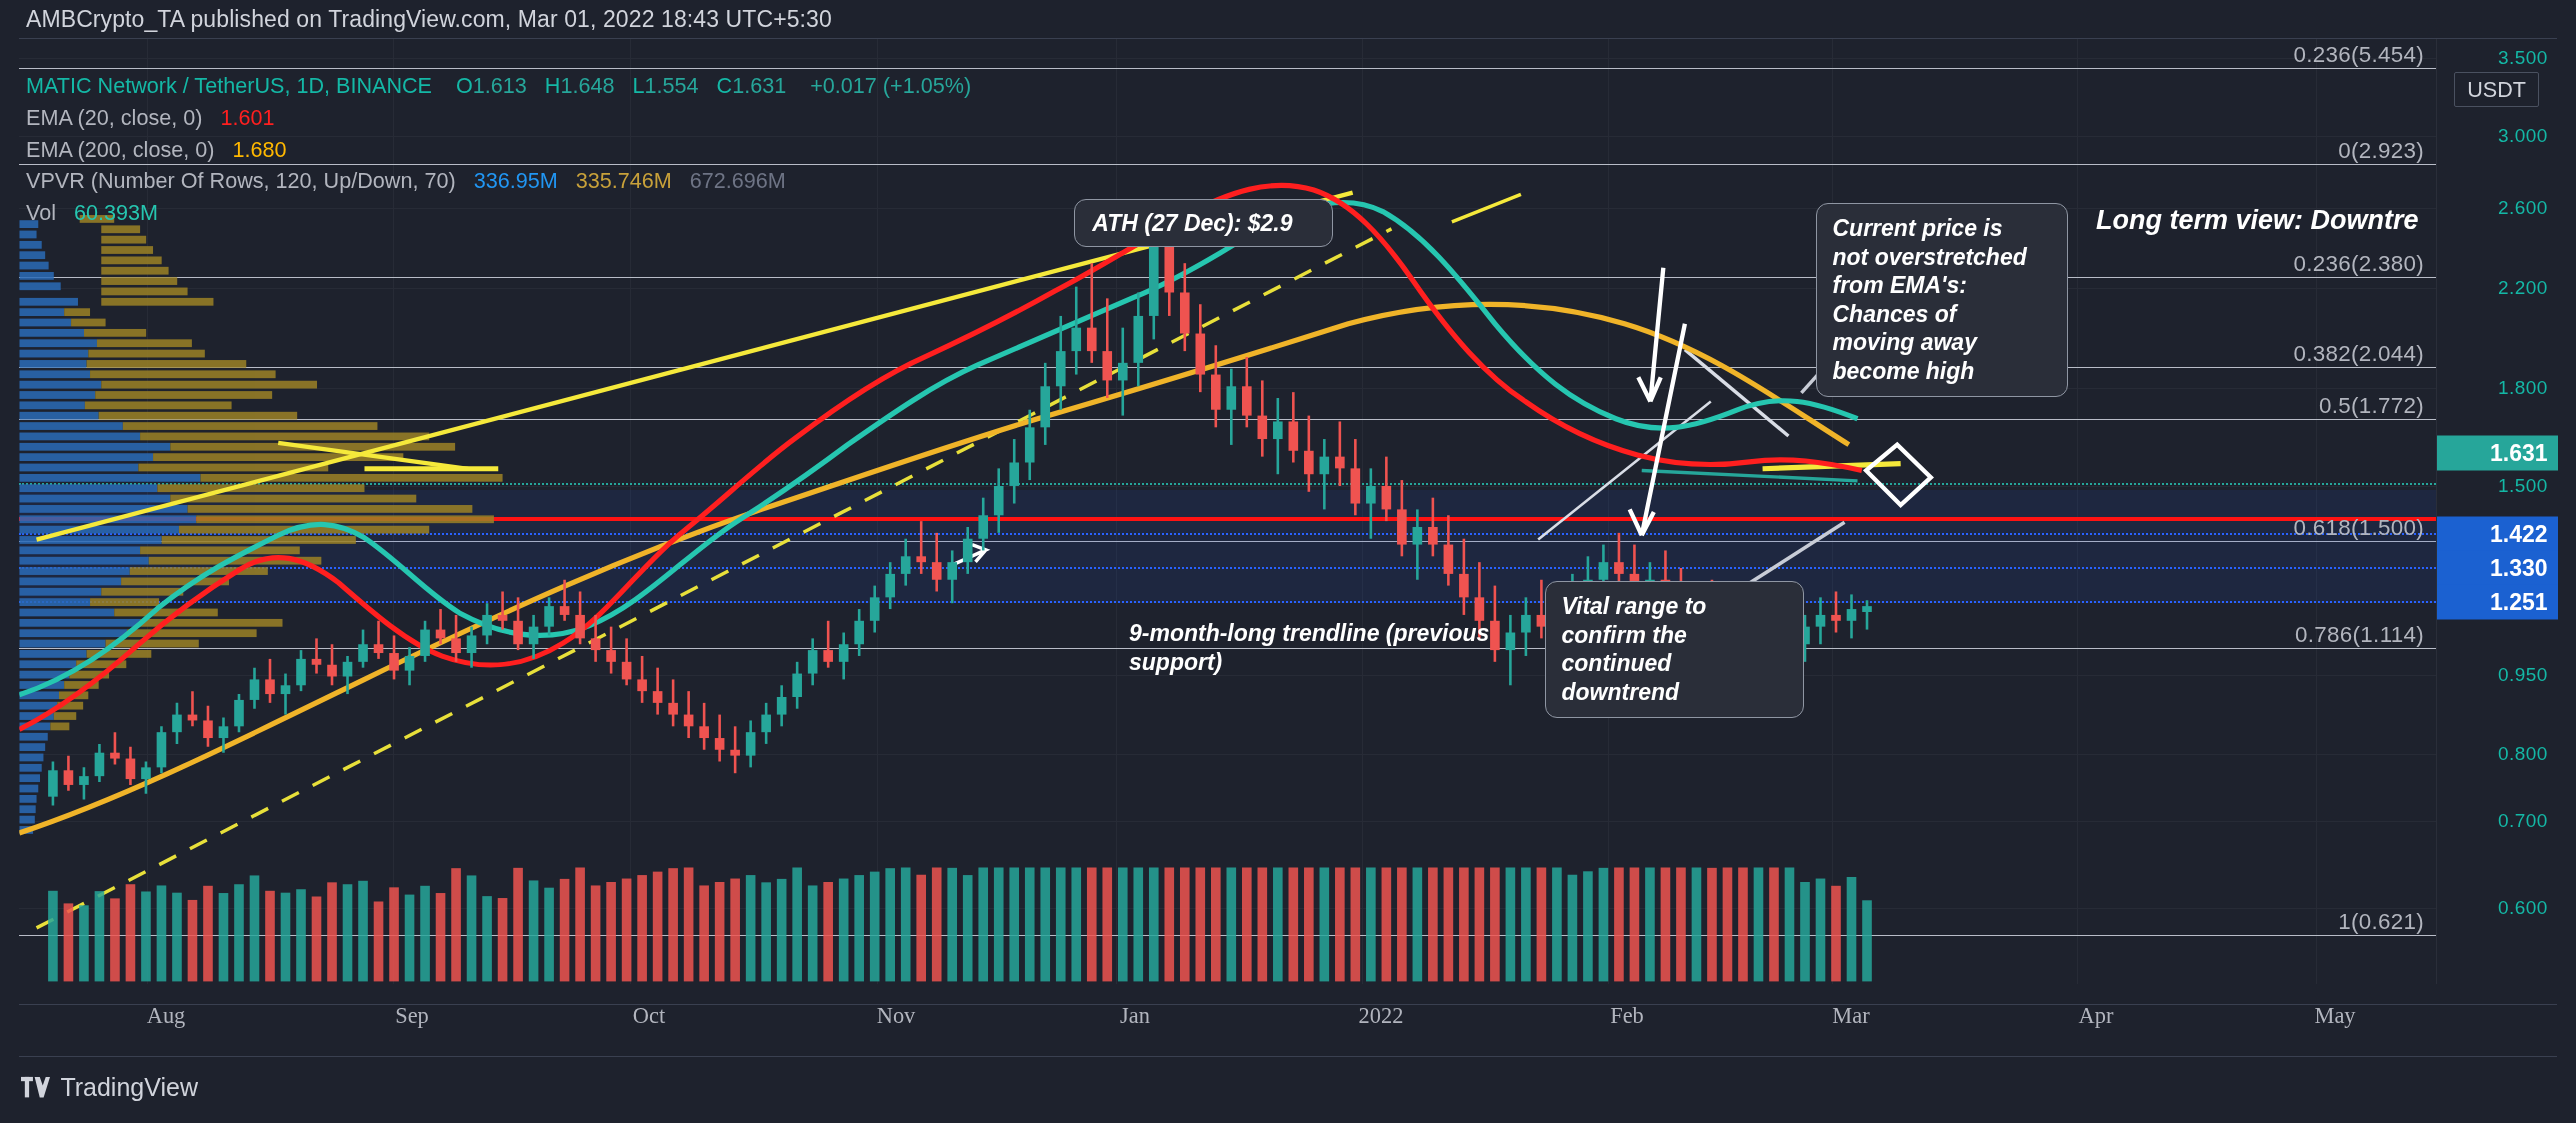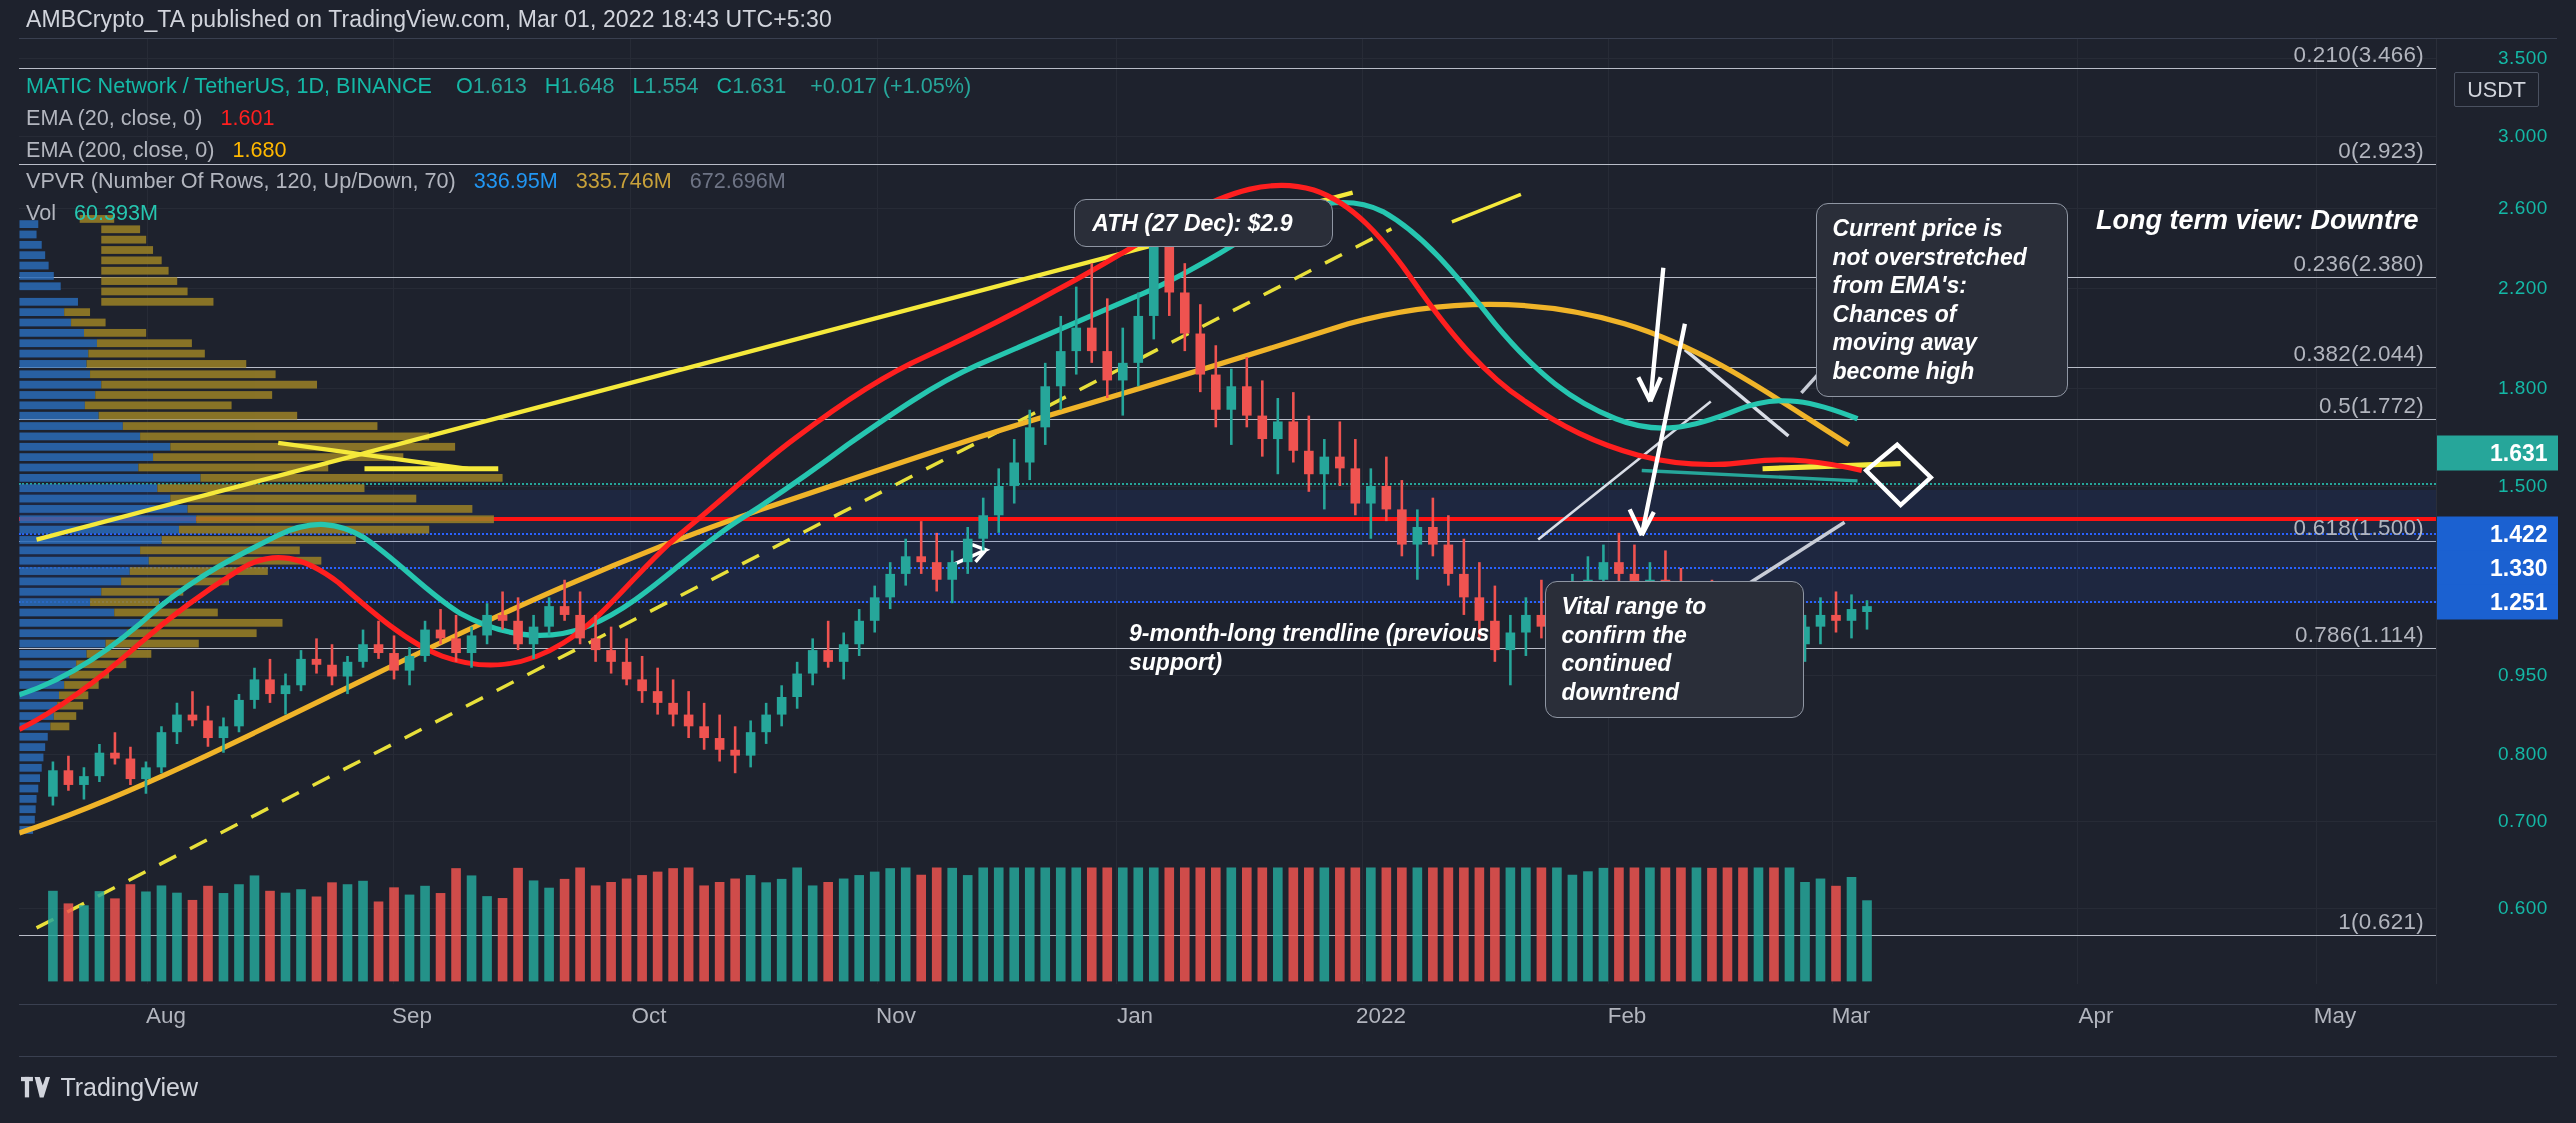--- a/index.html
+++ b/index.html
@@ -49,21 +49,21 @@
   .dotline{position:absolute;left:0;width:2417px;height:0;border-top:2.6px dotted #2962ff;}
   .dotline.teal{border-top:2.6px dotted #26a69a;}
 
   
   .note{position:absolute;background:#2a2e39;border:1.7px solid #8f96a3;border-radius:12px;color:#fff;font-style:italic;font-weight:bold;font-size:23px;line-height:28.5px;padding:10.4px 15.5px;box-sizing:border-box;z-index:50;}
   .note.slim{padding:8.6px 17.3px;}
   .plain-note{position:absolute;color:#fff;font-style:italic;font-weight:bold;font-size:23px;line-height:28.5px;z-index:50;white-space:pre-line;}
   .longterm{position:absolute;color:#fff;font-style:italic;font-weight:bold;font-size:27px;z-index:50;white-space:nowrap;}
 
   
-  .ttick{position:absolute;top:19px;font-size:22.4px;color:#b2b5be;transform:translateX(-50%);}
+  .ttick{position:absolute;top:19px;font-size:22.4px;color:#b2b5be;transform:translateX(-50%);font-family:Liberation Serif, serif;}
 
   
   .footer{position:absolute;left:21px;top:1073px;display:flex;align-items:center;gap:10.4px;}
   .footer .tv-name{font-size:25px;color:#d1d4dc;}
 
   svg{display:block;}
   .ov{position:absolute;left:0;top:0;pointer-events:none;}
 </style>
 </head>
 <body>
@@ -644,21 +644,21 @@
 from EMA's:
 Chances of
 moving away
 become high</div>
 
     <div class="plain-note" style="left:1110px;top:580px;">9-month-long trendline (previous
 support)</div>
 
     <div class="longterm" style="left:2077px;top:166px;">Long term view: Downtre</div>
 
-    <div class="fiblabel" style="top:28.5px">0.210(3.466)</div>
+    <div class="fiblabel" style="top:28.5px">0.236(5.454)</div>
     <div class="fiblabel" style="top:125px">0(2.923)</div>
     <div class="fiblabel" style="top:238px">0.236(2.380)</div>
     <div class="fiblabel" style="top:328px">0.382(2.044)</div>
     <div class="fiblabel" style="top:380px">0.5(1.772)</div>
     <div class="fiblabel" style="top:502px">0.618(1.500)</div>
     <div class="fiblabel" style="top:609px">0.786(1.114)</div>
     <div class="fiblabel" style="top:896px">1(0.621)</div>
   </div>
 
   <div class="legend">

